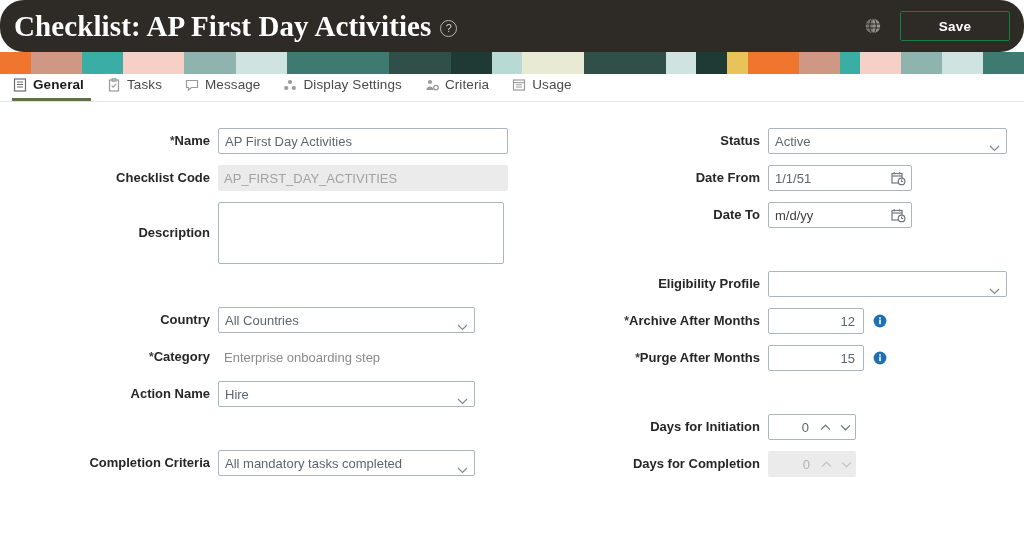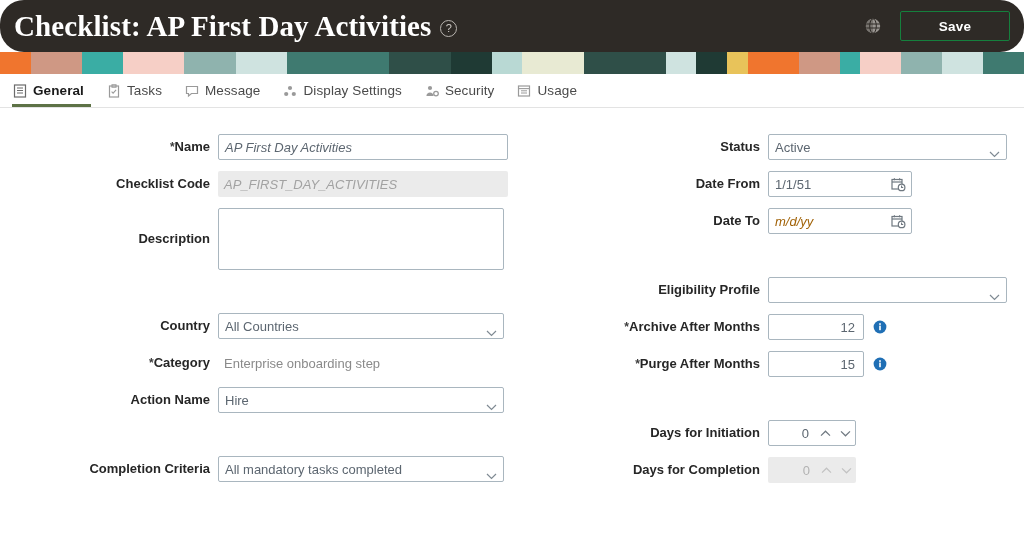--- a/index.html
+++ b/index.html
@@ -77,25 +77,25 @@
     overflow: hidden;
     background: #2f4f48;
   }
   .banner-strip .seg {
     position: absolute;
     top: 0; bottom: 0;
   }
 
   
   .tab-bar {
-    height: 34px;
+    height: 28px;
     background: #ffffff;
     border-bottom: 1px solid #e3e3e3;
     display: flex;
-    align-items: center;
+    align-items: flex-end;
     padding-left: 8px;
     gap: 0;
   }
   .tab {
     display: flex;
     align-items: center;
     gap: 6px;
     height: 33px;
     padding: 0 13px 0 5px;
     cursor: pointer;
@@ -220,21 +220,21 @@
 
   .date-wrap { position: relative; display: flex; align-items: center; }
   .date-wrap .fld { width: 100%; padding-right: 26px; }
   .date-wrap .cal-icon {
     position: absolute;
     right: 6px;
     width: 15px; height: 15px;
     color: #6f7880;
     pointer-events: none;
   }
-  .placeholder-text { color: #a16207; font-style: italic; }
+  .placeholder-text { color: #404040; }
 
   .num-fld {
     width: 96px;
     text-align: right;
     justify-content: flex-end;
     padding-right: 8px;
     color: #5c6670;
   }
   .info-icon {
     width: 14px; height: 14px;
@@ -268,23 +268,23 @@
     cursor: pointer;
   }
   .spinner.disabled {
     border: none;
     background: #ebebeb;
     color: #b2b2b2;
   }
   .spinner.disabled .sp-btn { color: #c2c2c2; cursor: default; }
 
   
-  .w-name      { width: 290px; font-style: italic; }
+  .w-name      { width: 290px; }
   .w-textarea  { width: 286px; }
-  .w-select-l  { width: 286px; }
+  .w-select-l  { width: 257px; }
   .w-status    { width: 239px; }
   .w-date      { width: 144px; }
   .w-elig      { width: 239px; }
 
   .group-gap { height: 32px; }
   .group-gap-sm { height: 32px; }
 </style>
 </head>
 <body>
 
@@ -372,21 +372,21 @@
   </div>
 
   <div class="tab">
     <span class="tab-icon">
       <svg viewBox="0 0 14 14" width="14" height="14">
           <circle cx="5" cy="4" r="2.1" fill="currentColor"></circle>
           <path d="M1.4 12c0-2.2 1.7-3.6 3.6-3.6S8.6 9.8 8.6 12z" fill="currentColor"></path>
           <circle cx="11" cy="9.6" r="2.3" fill="none" stroke="currentColor" stroke-width="1.3"></circle>
         </svg>
     </span>
-    <span class="tab-label">Security</span>
+    <span class="tab-label">Criteria</span>
   </div>
 
   <div class="tab">
     <span class="tab-icon">
       <svg viewBox="0 0 14 14" width="14" height="14">
           <rect x="1.5" y="2" width="11" height="10" fill="none" stroke="currentColor" stroke-width="1.2"></rect>
           <path d="M1.5 4.6h11" stroke="currentColor" stroke-width="1.1"></path>
           <path d="M4 6.8h6M4 9h6" stroke="currentColor" stroke-width="1"></path>
         </svg>
     </span>

